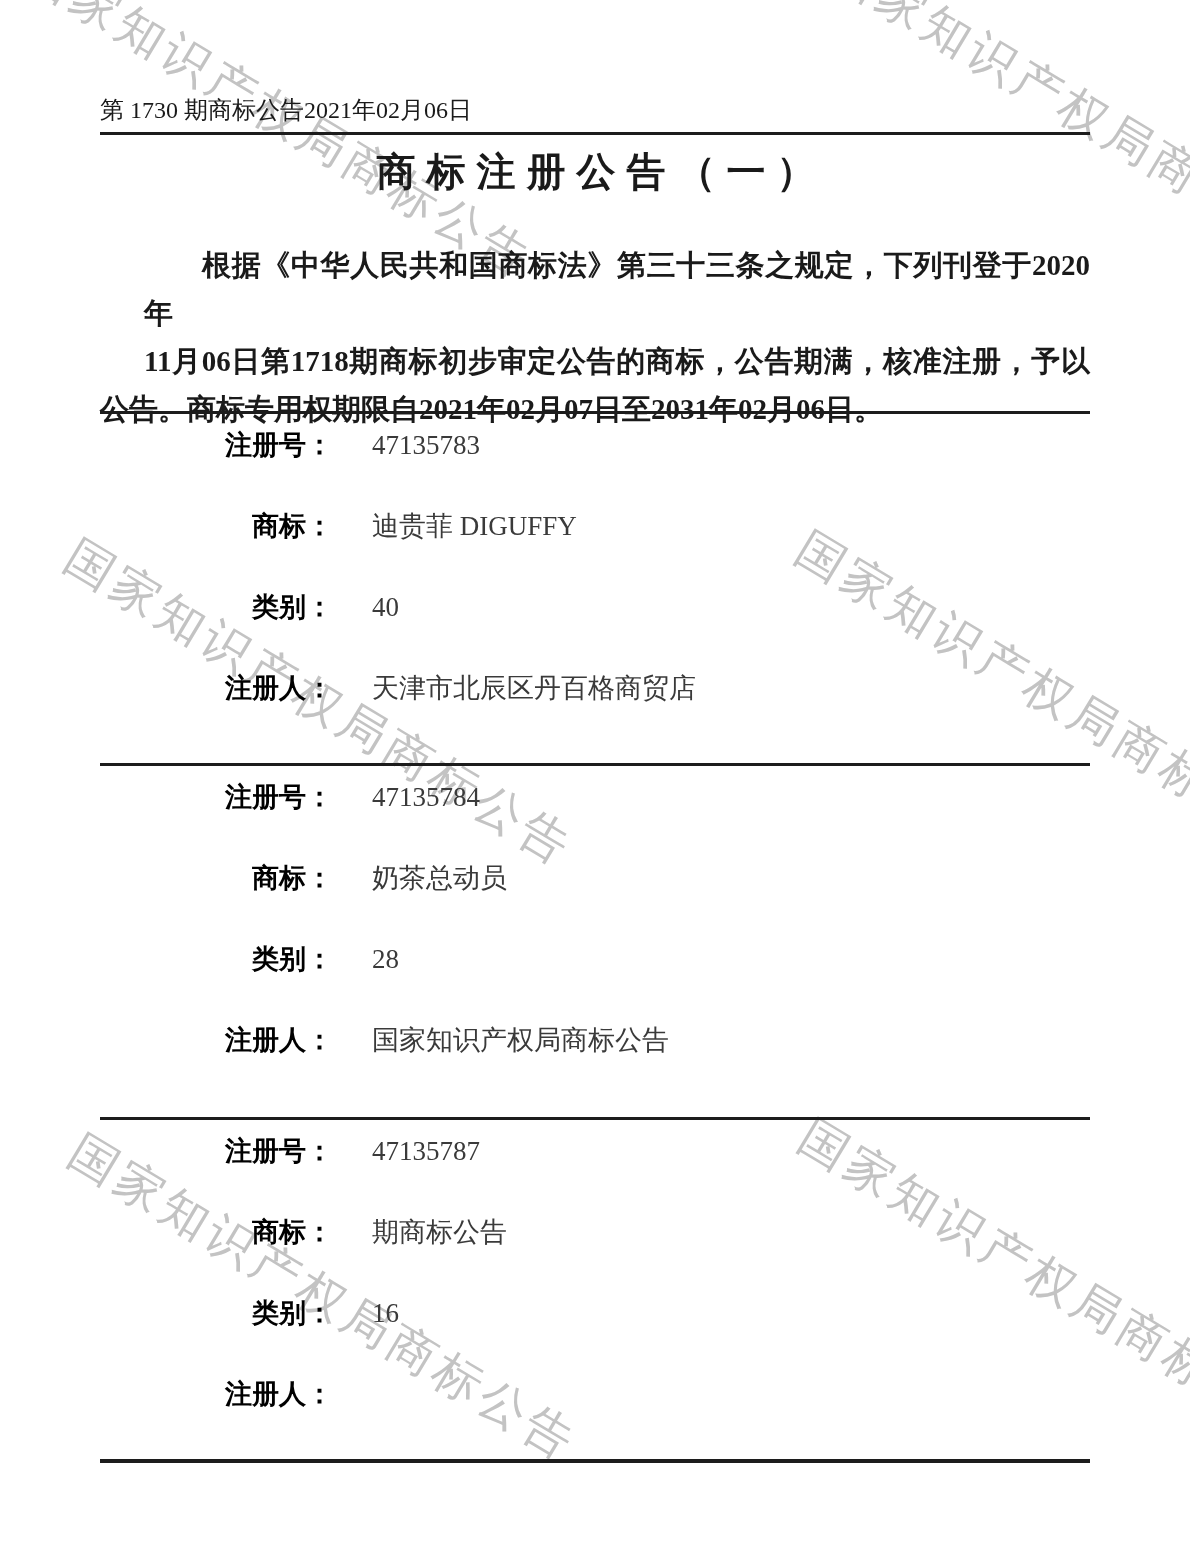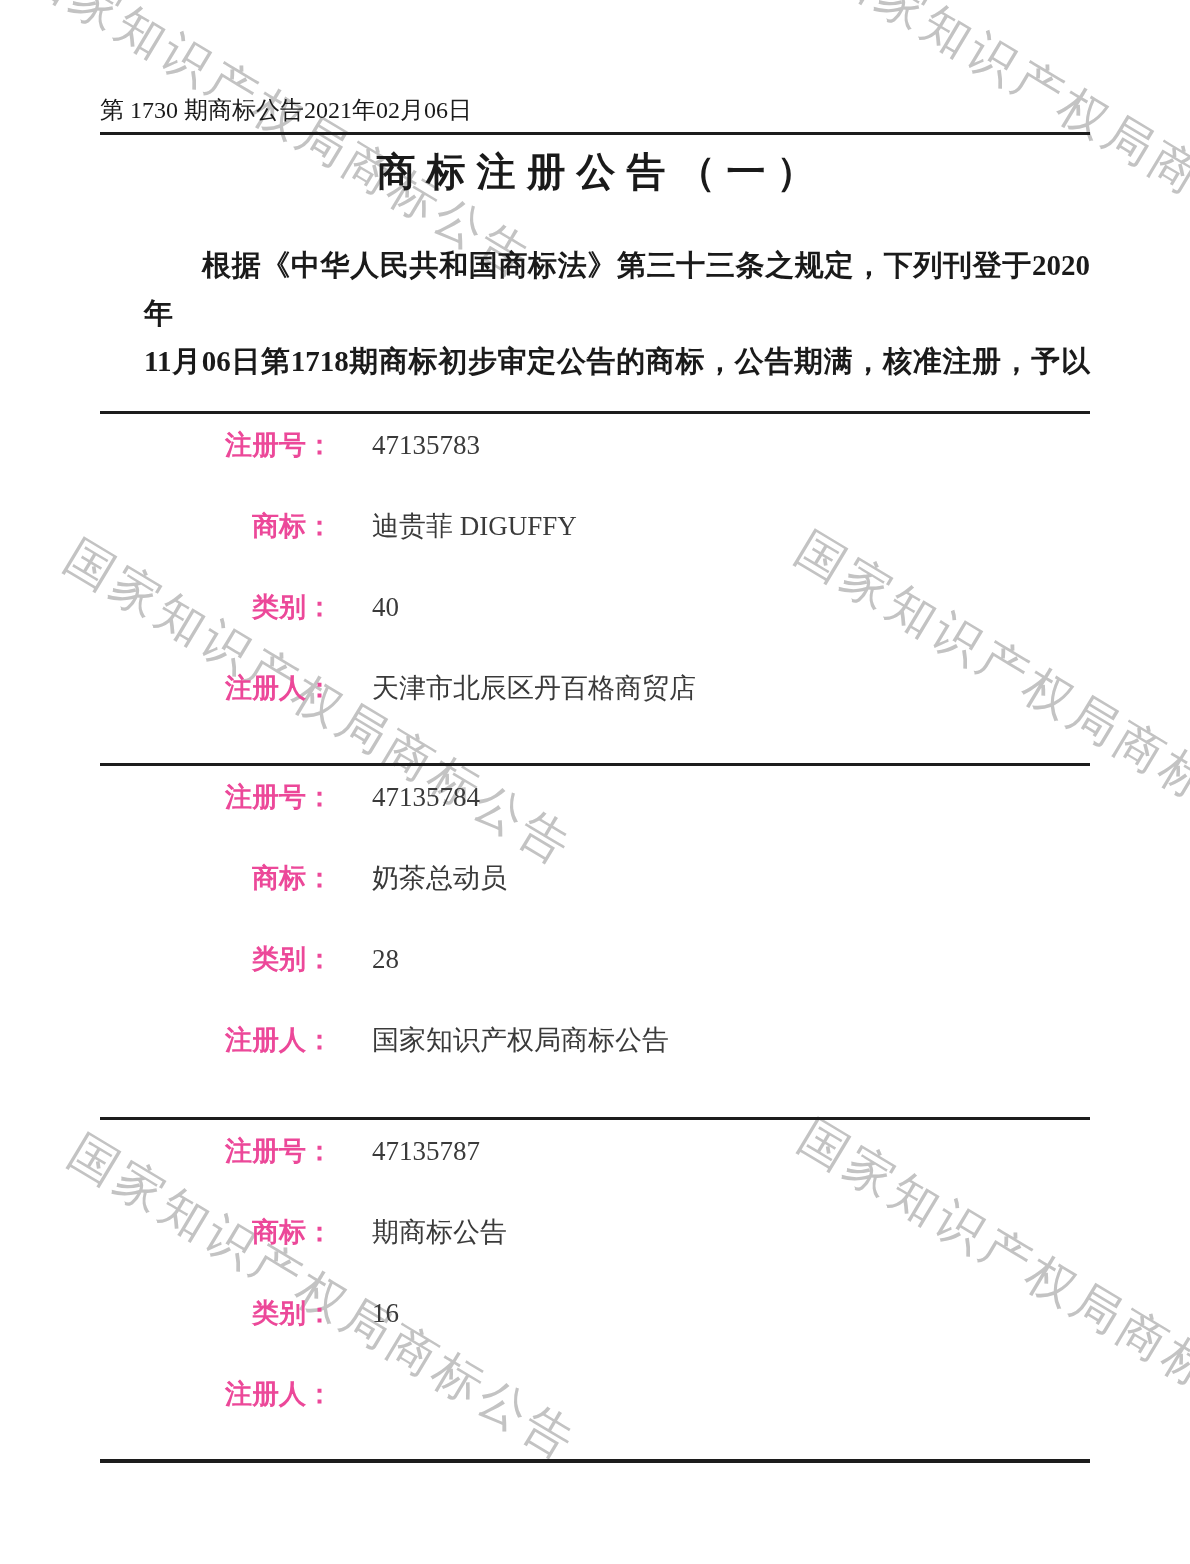--- a/index.html
+++ b/index.html
@@ -64,21 +64,21 @@
   .frow{
     display:flex;align-items:baseline;
     height:28px;line-height:28px;
     margin-bottom:53px;
     font-size:27px;
   }
   .flabel{
     width:233px;flex:0 0 233px;
     text-align:right;
     font-weight:700;
-    color:#ec4899;
+    color:#000000;
   }
   .fvalue{
     margin-left:39px;
     font-weight:400;
     color:#3a3a3a;
   }
 </style>
 </head>
 <body>
 
@@ -99,20 +99,21 @@
       <span>第 1730 期商标公告</span>
       <span>2021年02月06日</span>
     </div>
     <div class="hdr-rule"></div>
 
     <div class="doc-title">商标注册公告（一）</div>
 
     <div class="intro">
       <div class="ln fill first">根据《中华人民共和国商标法》第三十三条之规定，下列刊登于2020年</div>
       <div class="ln fill">11月06日第1718期商标初步审定公告的商标，公告期满，核准注册，予以</div>
+      <div class="ln">公告。商标专用权期限自2021年02月07日至2031年02月06日。</div>
     </div>
 
     <div class="sep s1"></div>
 
     <div class="record r1">
       <div class="frow">
         <span class="flabel">注册号：</span>
         <span class="fvalue">47135783</span>
       </div>
       <div class="frow">

